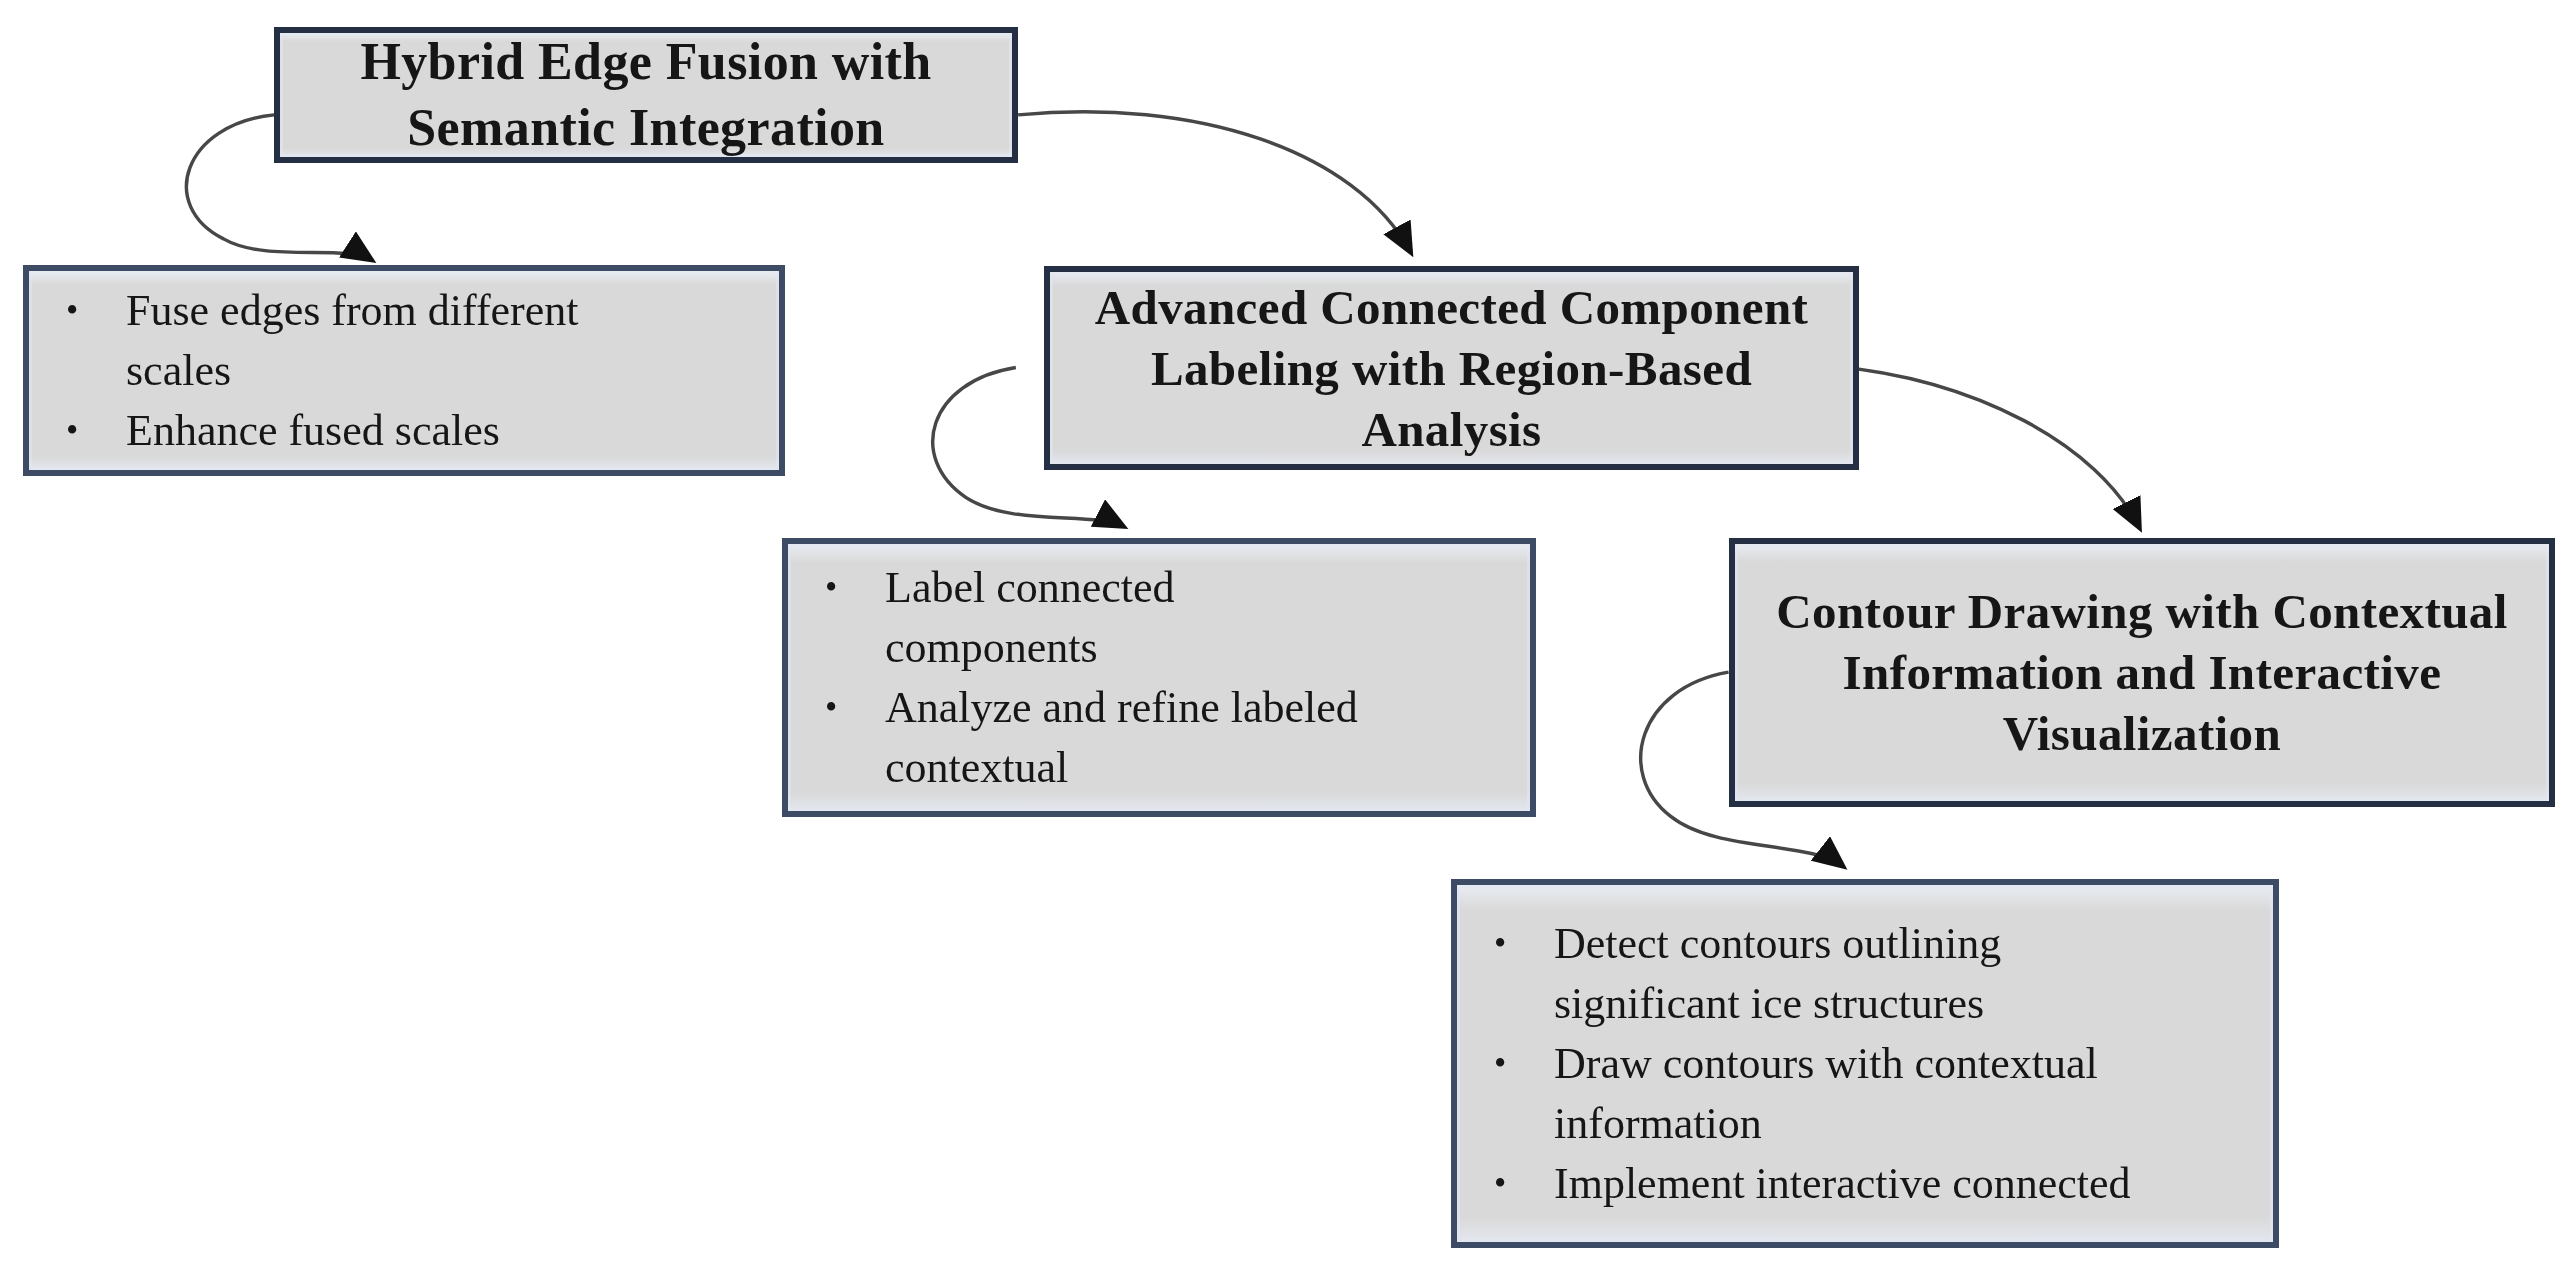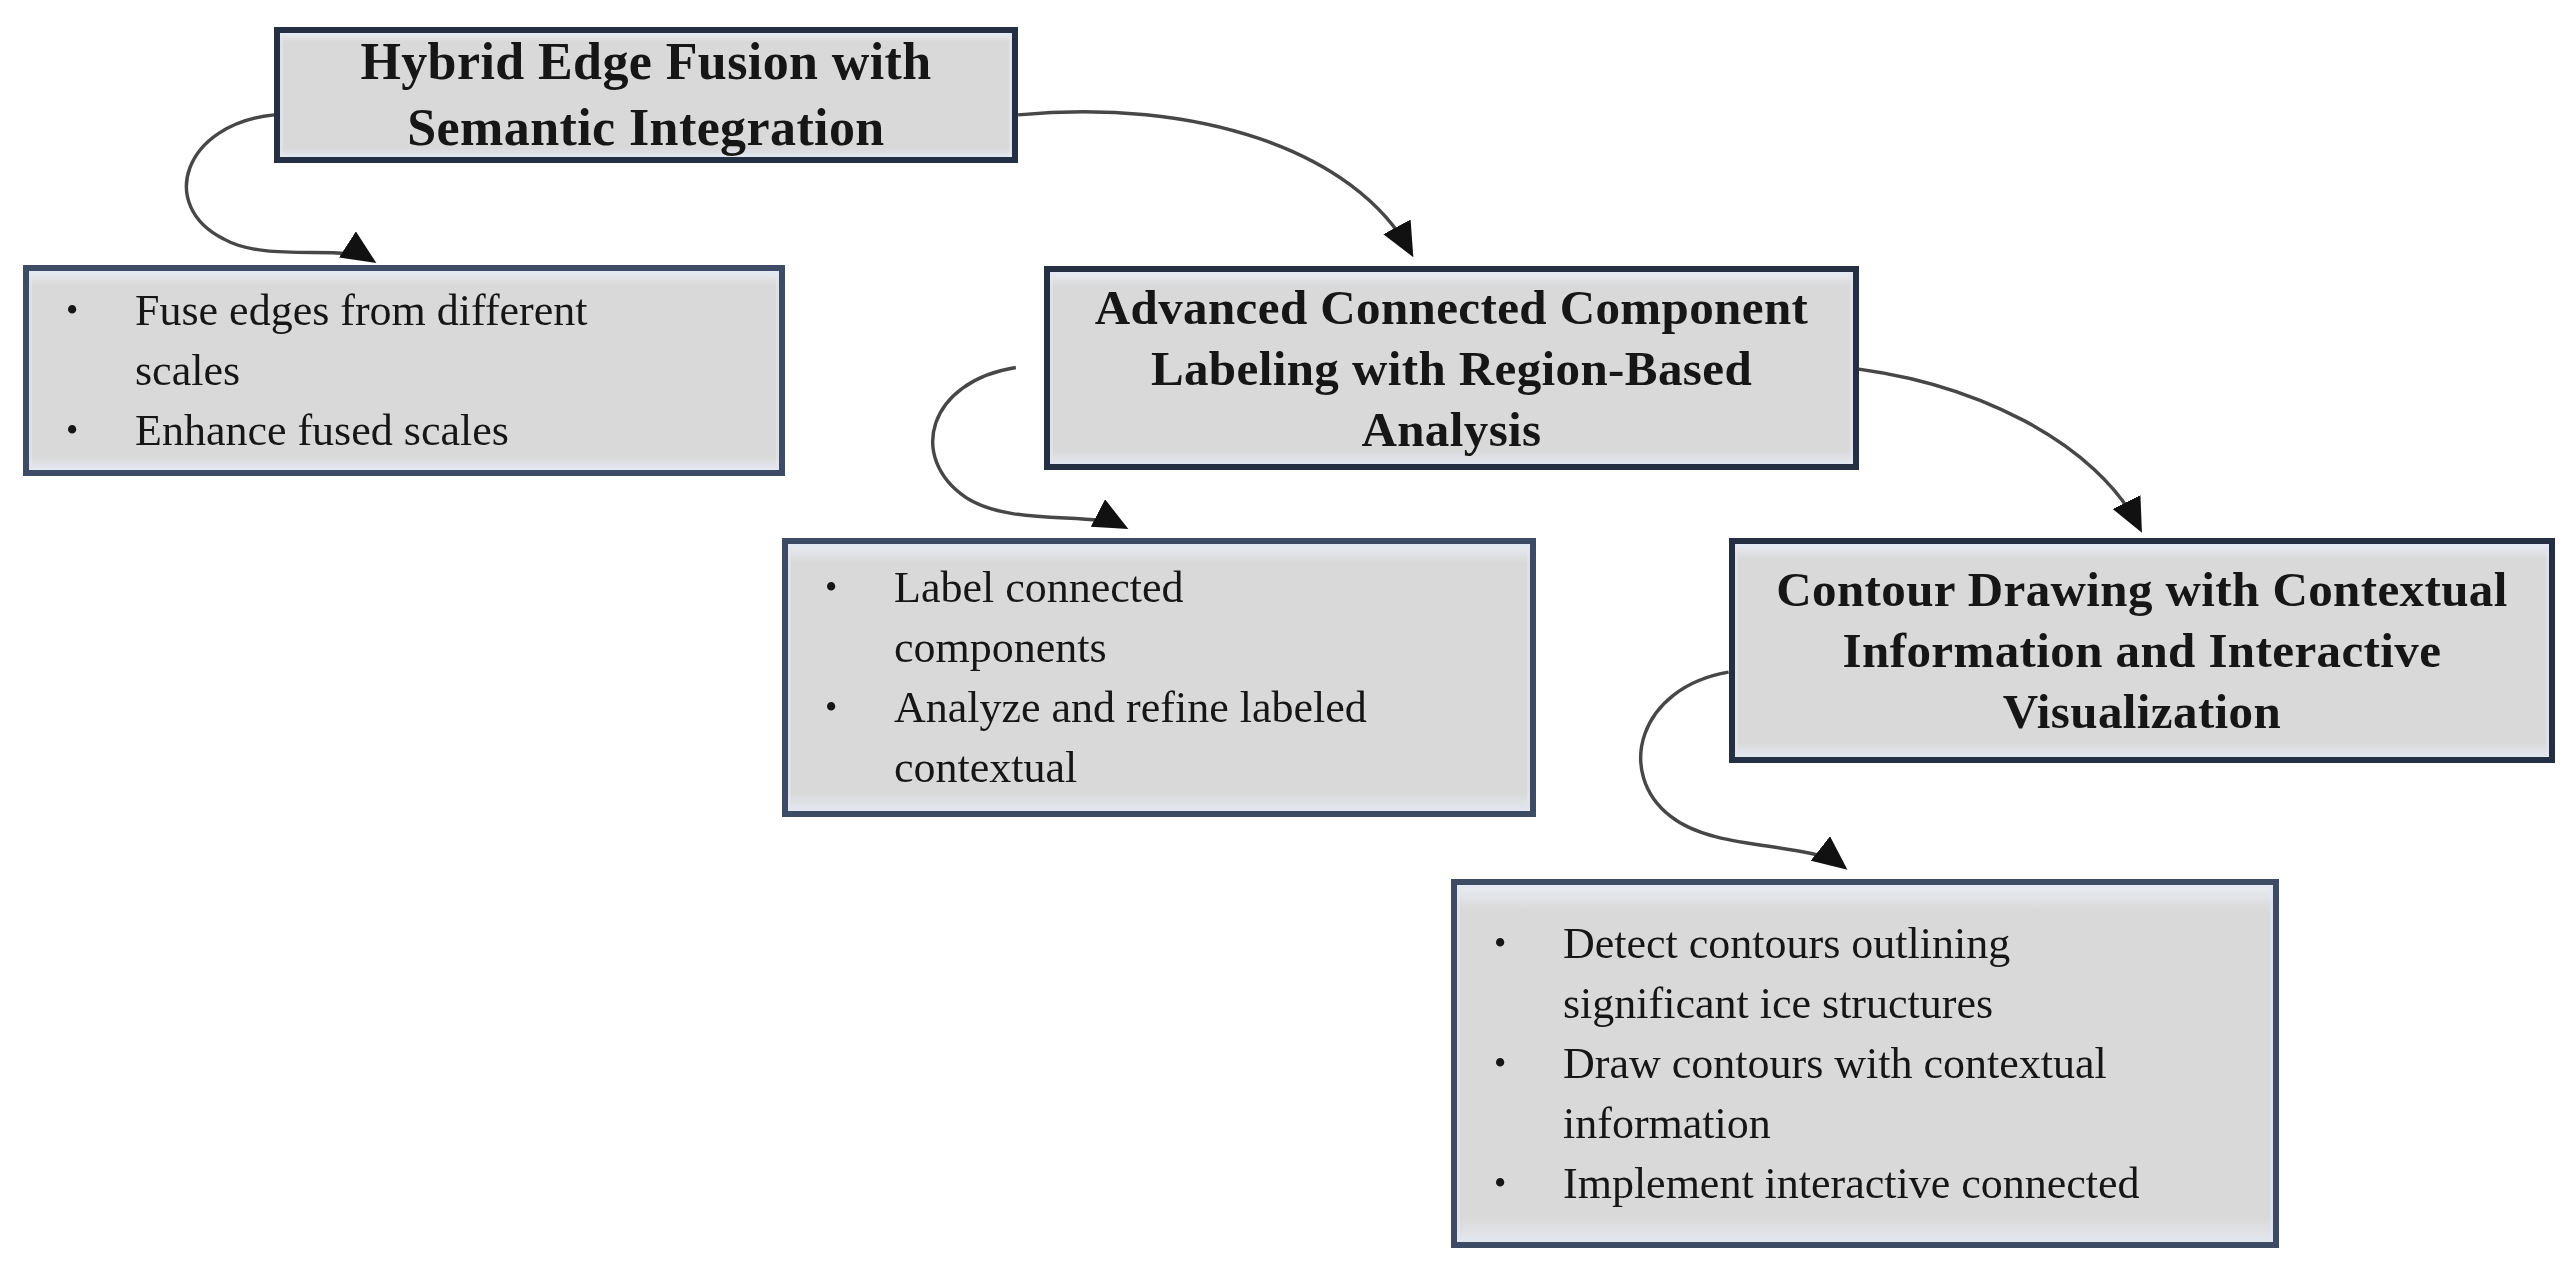--- a/index.html
+++ b/index.html
@@ -61,29 +61,28 @@
   }
   .bullet-marker {
     flex: 0 0 60px;
     font-size: 35px;
     line-height: 60px;
     color: #161616;
   }
   .bullet-text {
     flex: 1 1 auto;
     white-space: pre-line;
-    margin-left: 9px;
   }
 
   
   #step1-box   { left: 274px;  top: 27px;   width: 744px;  height: 136px; }
   #step1-dtl   { left: 23px;   top: 265px;  width: 762px;  height: 211px; }
   #step2-box   { left: 1016px; top: 266px;  width: 815px; height: 204px; margin-left: 28px; }
   #step2-dtl   { left: 782px; top: 538px;  width: 754px;  height: 279px; }
-  #step3-box   { left: 1729px; top: 538px;  width: 826px; height: 225px; }
+  #step3-box   { left: 1729px; top: 538px;  width: 826px; height: 269px; }
   #step3-dtl   { left: 1451px; top: 879px; width: 828px; height: 369px; }
 
   .arrow {
     fill: none;
     stroke: #474747;
     stroke-width: 4.5px;
   }
 </style>
 </head>
 <body>

